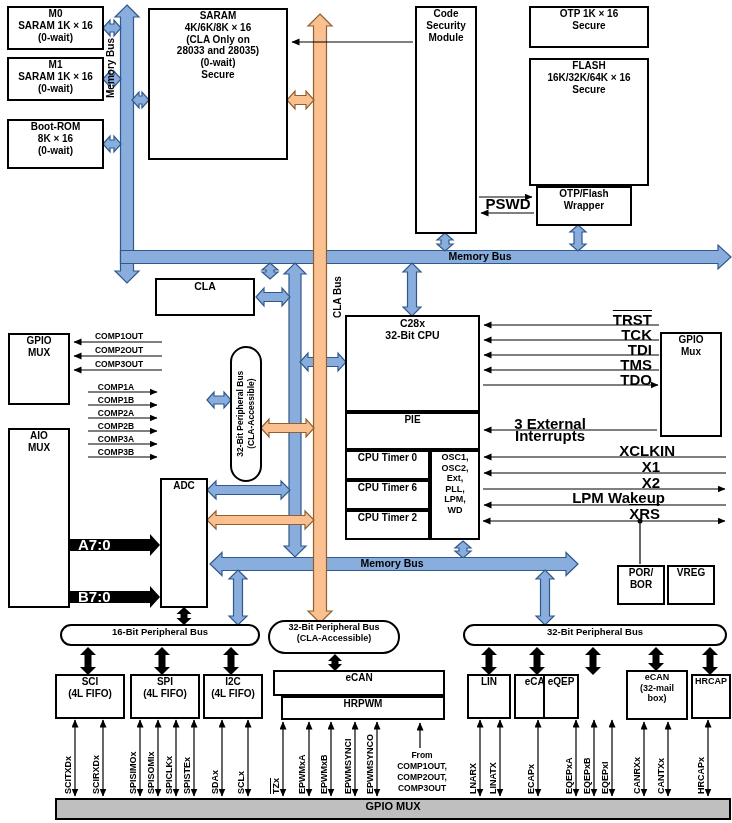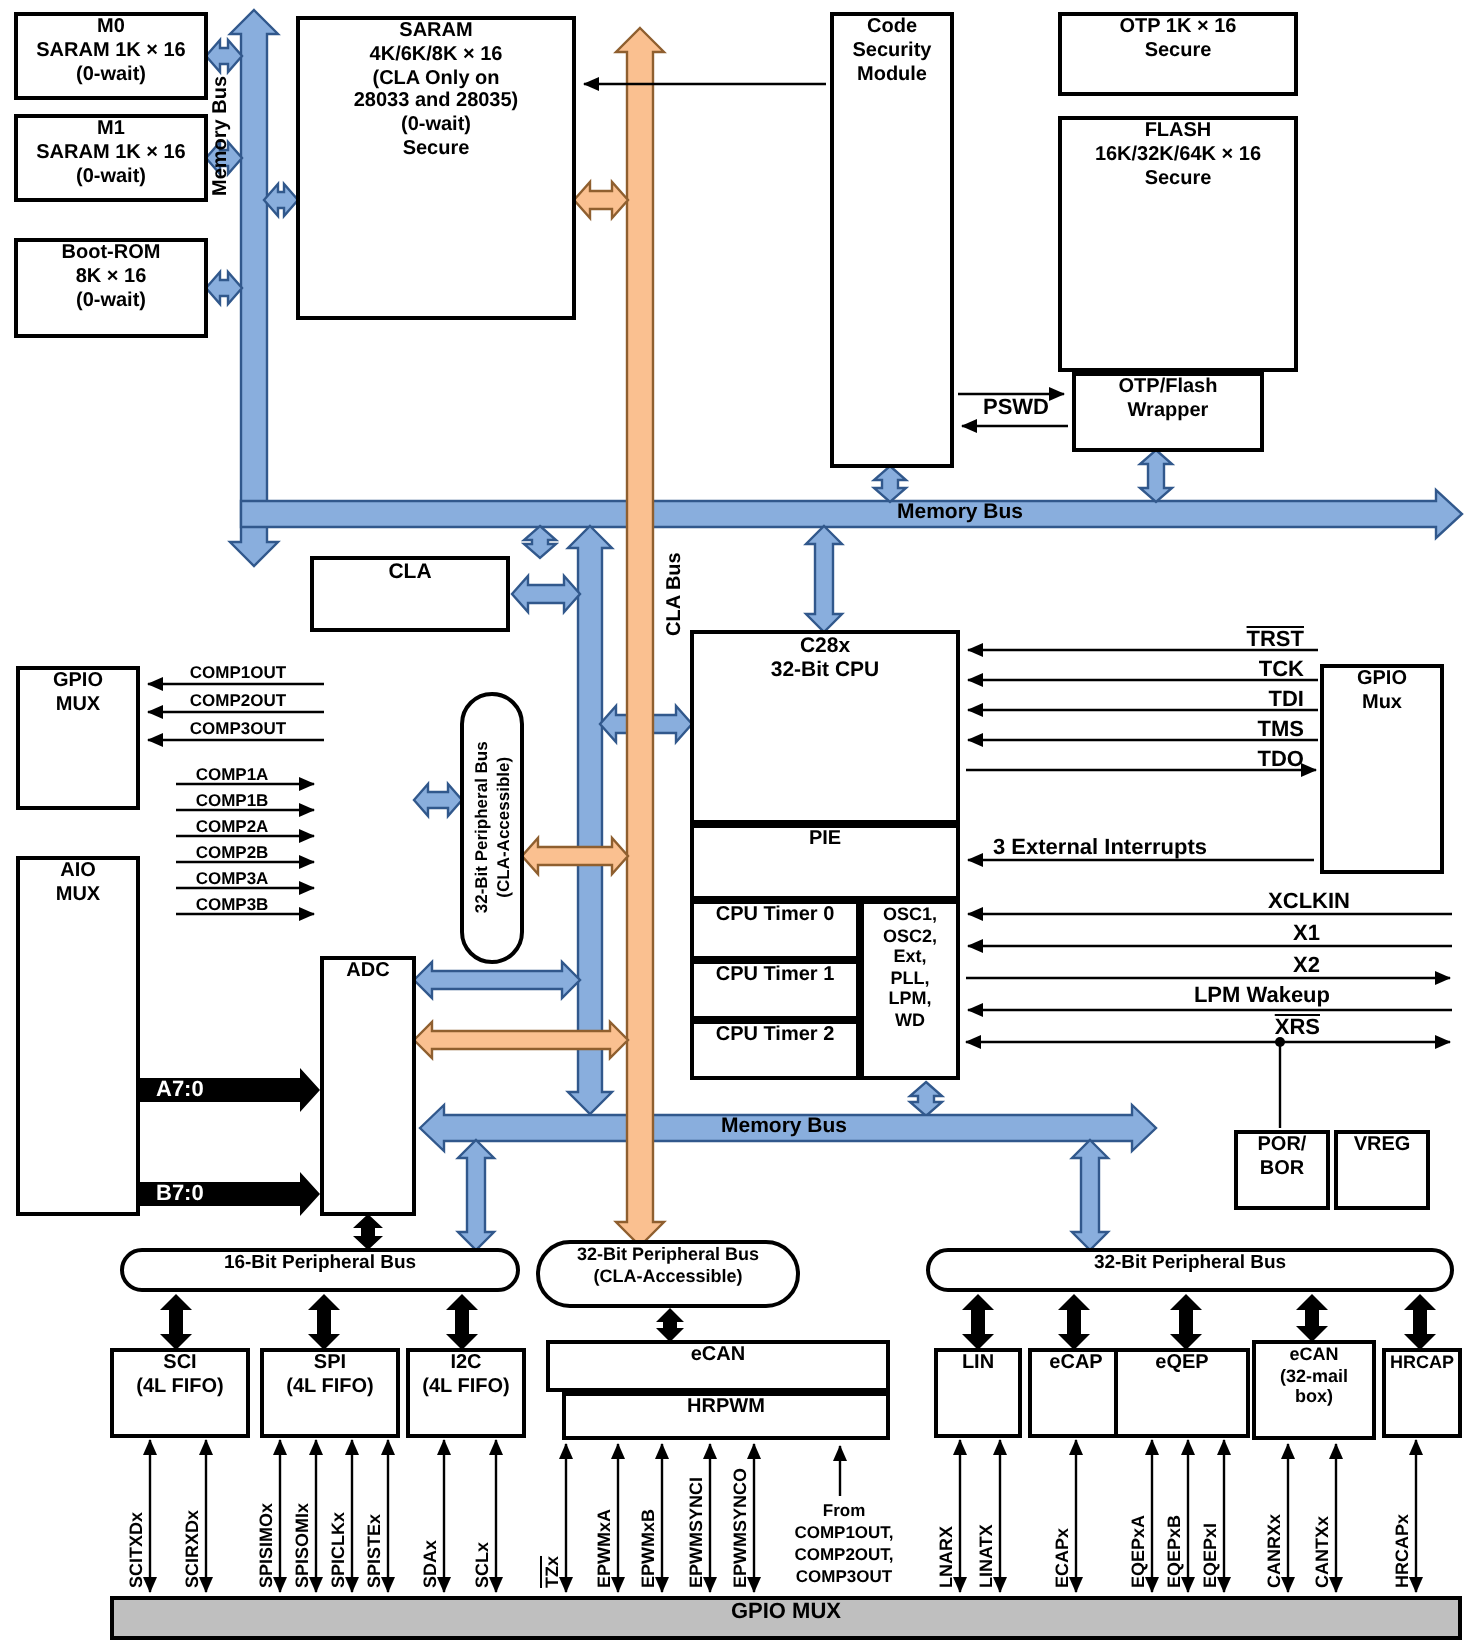--- a/index.html
+++ b/index.html
@@ -4,21 +4,21 @@
 <style>
   html,body{margin:0;padding:0;background:#fff;}
   #canvas{position:relative;width:732px;height:823px;background:#fff;
           font-family:"Liberation Sans",sans-serif;overflow:hidden;}
   svg.layer{position:absolute;left:0;top:0;}
   .box{position:absolute;background:#fff;border:2px solid #000;box-sizing:border-box;
        display:flex;justify-content:center;text-align:center;
        font-weight:bold;font-size:10px;line-height:1.18;white-space:pre-line;}
   .stad{border-radius:20px;}
   .gray{background:#BFBFBF;font-size:11px;}
-  .lbl{position:absolute;font-weight:bold;font-size:11px;line-height:12px;white-space:pre-line;}
+  .lbl{position:absolute;font-weight:bold;font-size:15px;line-height:12px;white-space:pre-line;}
   .s85{font-size:8.5px;line-height:11px;}
   .s9{font-size:9px;}
   .s105{font-size:10.5px;}
   .ctr{text-align:center;}
   .rgt{text-align:right;}
   .rot{transform-origin:0 0;transform:rotate(-90deg);}
   .ol{text-decoration:overline;}
   .white{color:#fff;}
   .sig{stroke:#000;stroke-width:1.2;fill:none;}
   .vtxt{position:absolute;left:50%;top:50%;width:132px;margin-left:-66px;margin-top:-11px;
@@ -159,21 +159,21 @@
 <div class="box" style="left:529px;top:58px;width:120px;height:128px"><span>FLASH
 16K/32K/64K × 16
 Secure</span></div>
 <div class="box" style="left:536px;top:186px;width:96px;height:40px"><span>OTP/Flash
 Wrapper</span></div>
 <div class="box s105" style="left:155px;top:278px;width:100px;height:38px"><span>CLA</span></div>
 <div class="box s105" style="left:345px;top:315px;width:135px;height:97px"><span>C28x
 32-Bit CPU</span></div>
 <div class="box" style="left:345px;top:412px;width:135px;height:38px"><span>PIE</span></div>
 <div class="box" style="left:345px;top:450px;width:85px;height:30px"><span>CPU Timer 0</span></div>
-<div class="box" style="left:345px;top:480px;width:85px;height:30px"><span>CPU Timer 1</span></div>
+<div class="box" style="left:345px;top:480px;width:85px;height:30px"><span>CPU Timer 6</span></div>
 <div class="box" style="left:345px;top:510px;width:85px;height:30px"><span>CPU Timer 2</span></div>
 <div class="box s9" style="left:430px;top:450px;width:50px;height:90px"><span>OSC1,
 OSC2,
 Ext,
 PLL,
 LPM,
 WD</span></div>
 <div class="box" style="left:660px;top:332px;width:62px;height:105px"><span>GPIO
 Mux</span></div>
 <div class="box" style="left:8px;top:333px;width:62px;height:72px"><span>GPIO
@@ -195,21 +195,21 @@
 <div class="box" style="left:55px;top:674px;width:70px;height:45px"><span>SCI
 (4L FIFO)</span></div>
 <div class="box" style="left:130px;top:674px;width:70px;height:45px"><span>SPI
 (4L FIFO)</span></div>
 <div class="box" style="left:203px;top:674px;width:60px;height:45px"><span>I2C
 (4L FIFO)</span></div>
 <div class="box" style="left:273px;top:670px;width:172px;height:26px"><span>eCAN</span></div>
 <div class="box" style="left:281px;top:696px;width:164px;height:24px"><span>HRPWM</span></div>
 <div class="box" style="left:467px;top:674px;width:44px;height:45px"><span>LIN</span></div>
 <div class="box" style="left:514px;top:674px;width:48px;height:45px"><span>eCAP</span></div>
-<div class="box" style="left:557px;top:674px;width:68px;height:45px"><span>eQEP</span></div>
+<div class="box" style="left:543px;top:674px;width:36px;height:45px"><span>eQEP</span></div>
 <div class="box s9" style="left:626px;top:670px;width:62px;height:50px"><span>eCAN
 (32-mail
 box)</span></div>
 <div class="box" style="left:691px;top:674px;width:40px;height:45px;font-size:9px"><span>HRCAP</span></div>
 <div class="box gray" style="left:55px;top:798px;width:676px;height:22px"><span>GPIO MUX</span></div>
 
 <div class="lbl rot" style="left:105px;top:98px;width:90px;font-size:10px">Memory Bus</div>
 <div class="lbl ctr s105" style="left:420px;top:250px;width:120px">Memory Bus</div>
 <div class="lbl ctr s105" style="left:340px;top:557px;width:104px">Memory Bus</div>
 <div class="lbl rot" style="left:332px;top:318px;width:56px;font-size:10px">CLA Bus</div>

